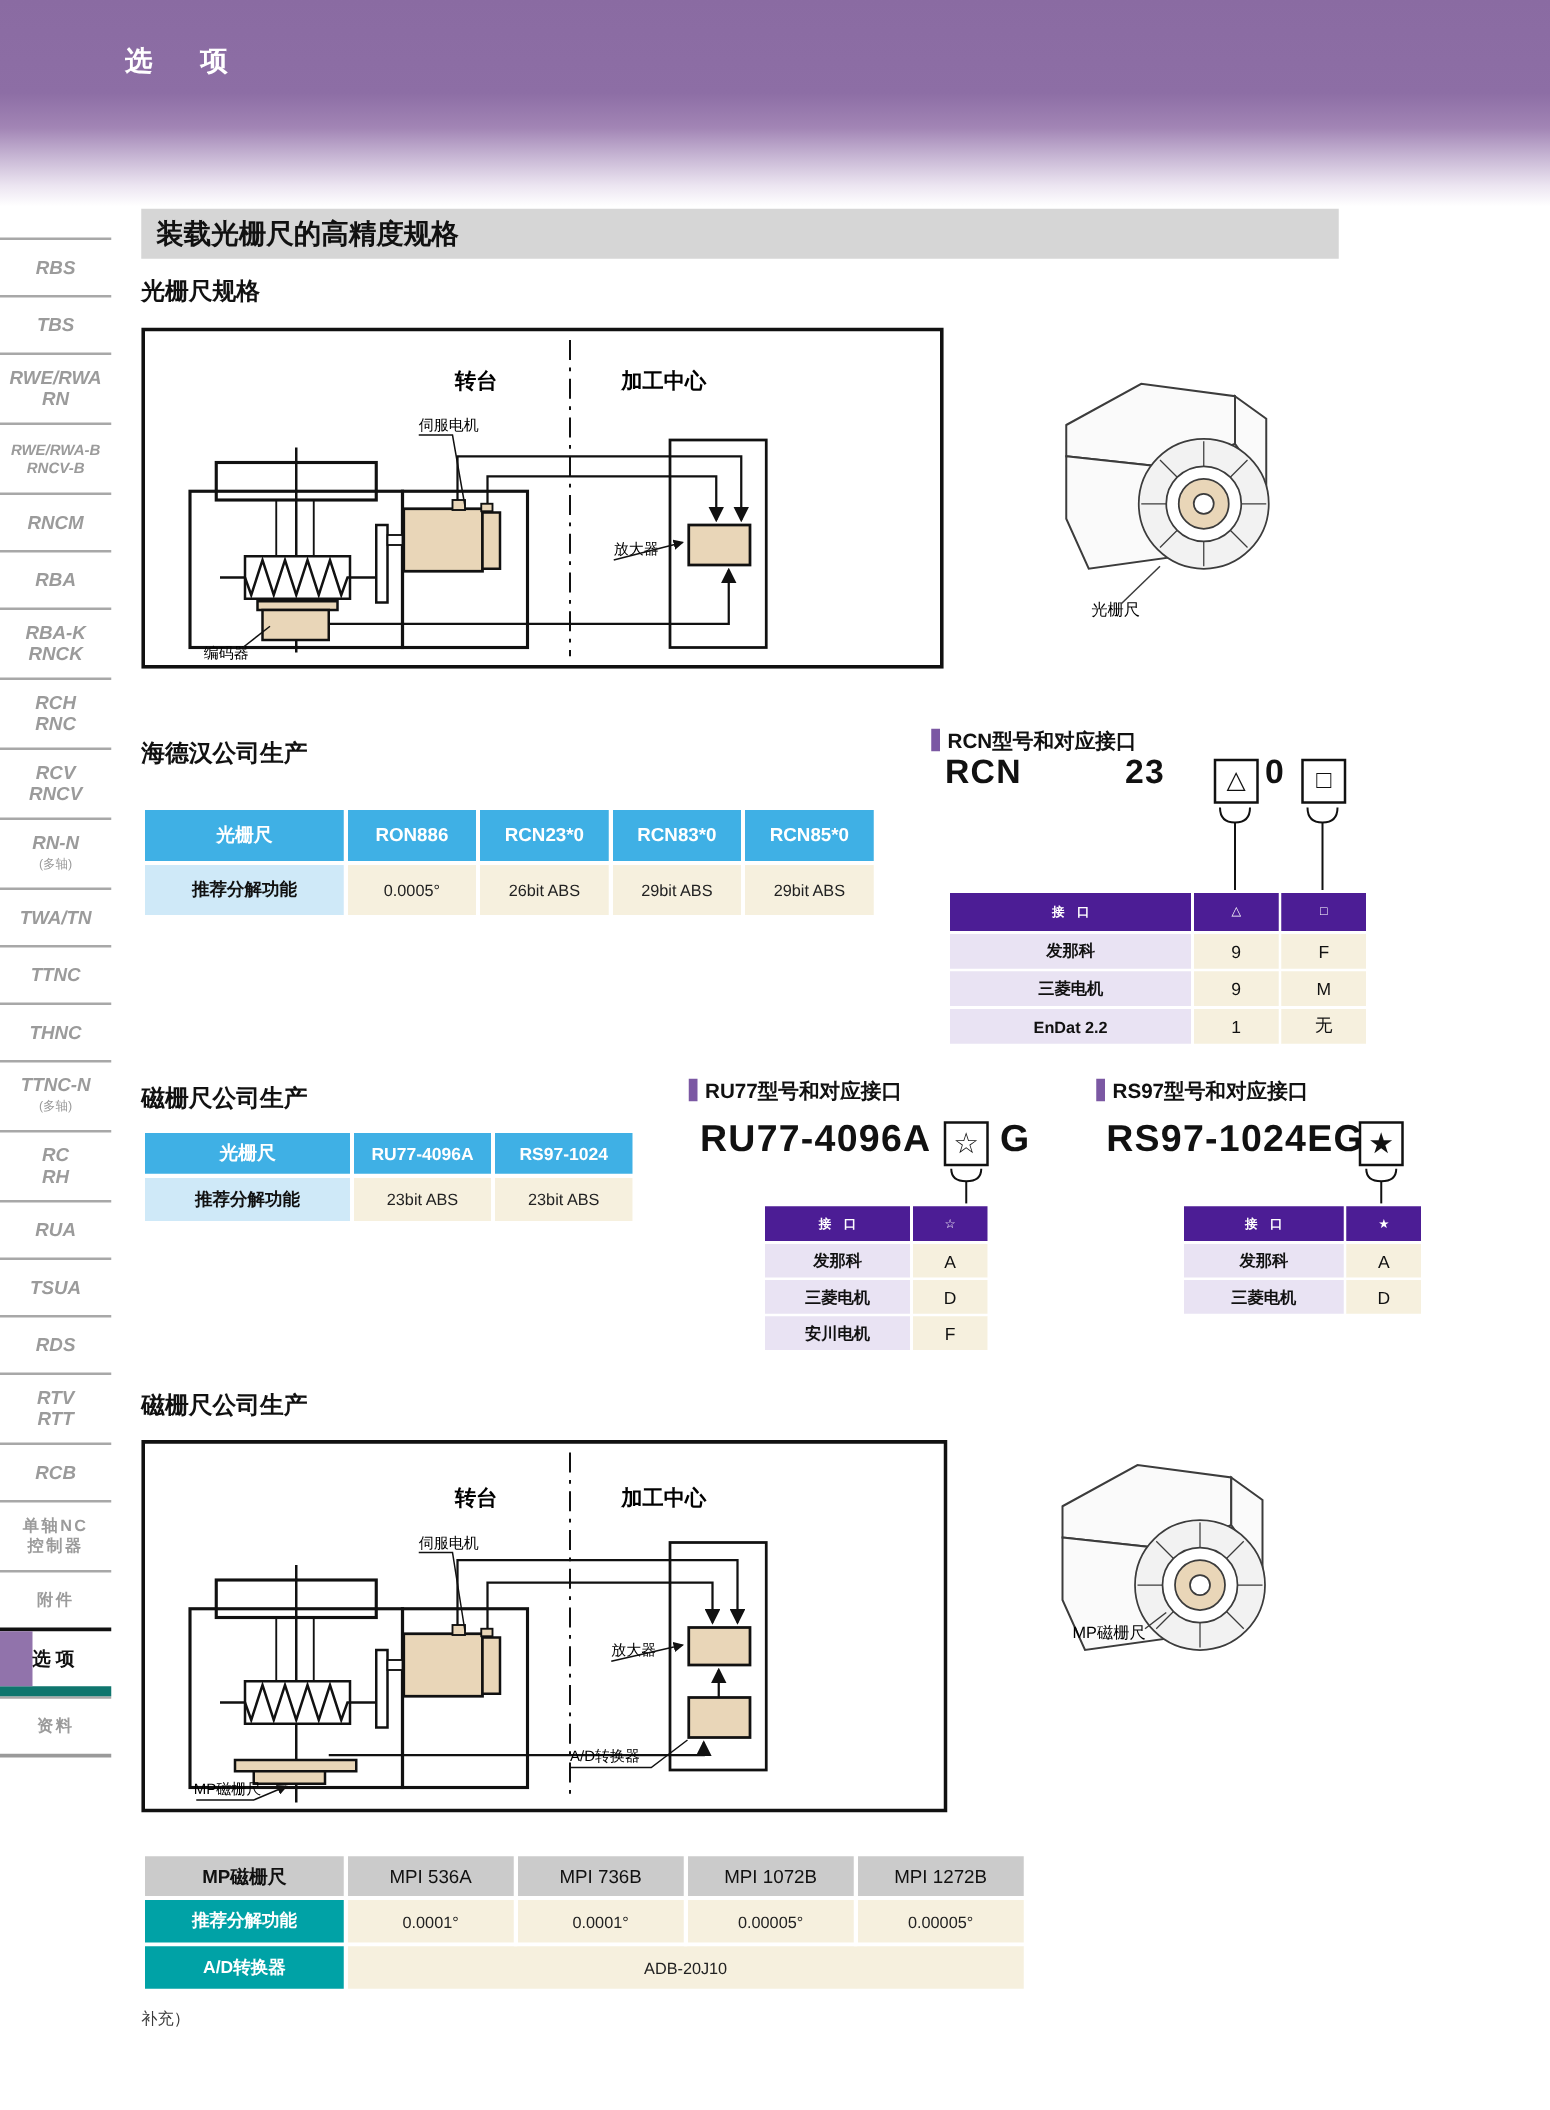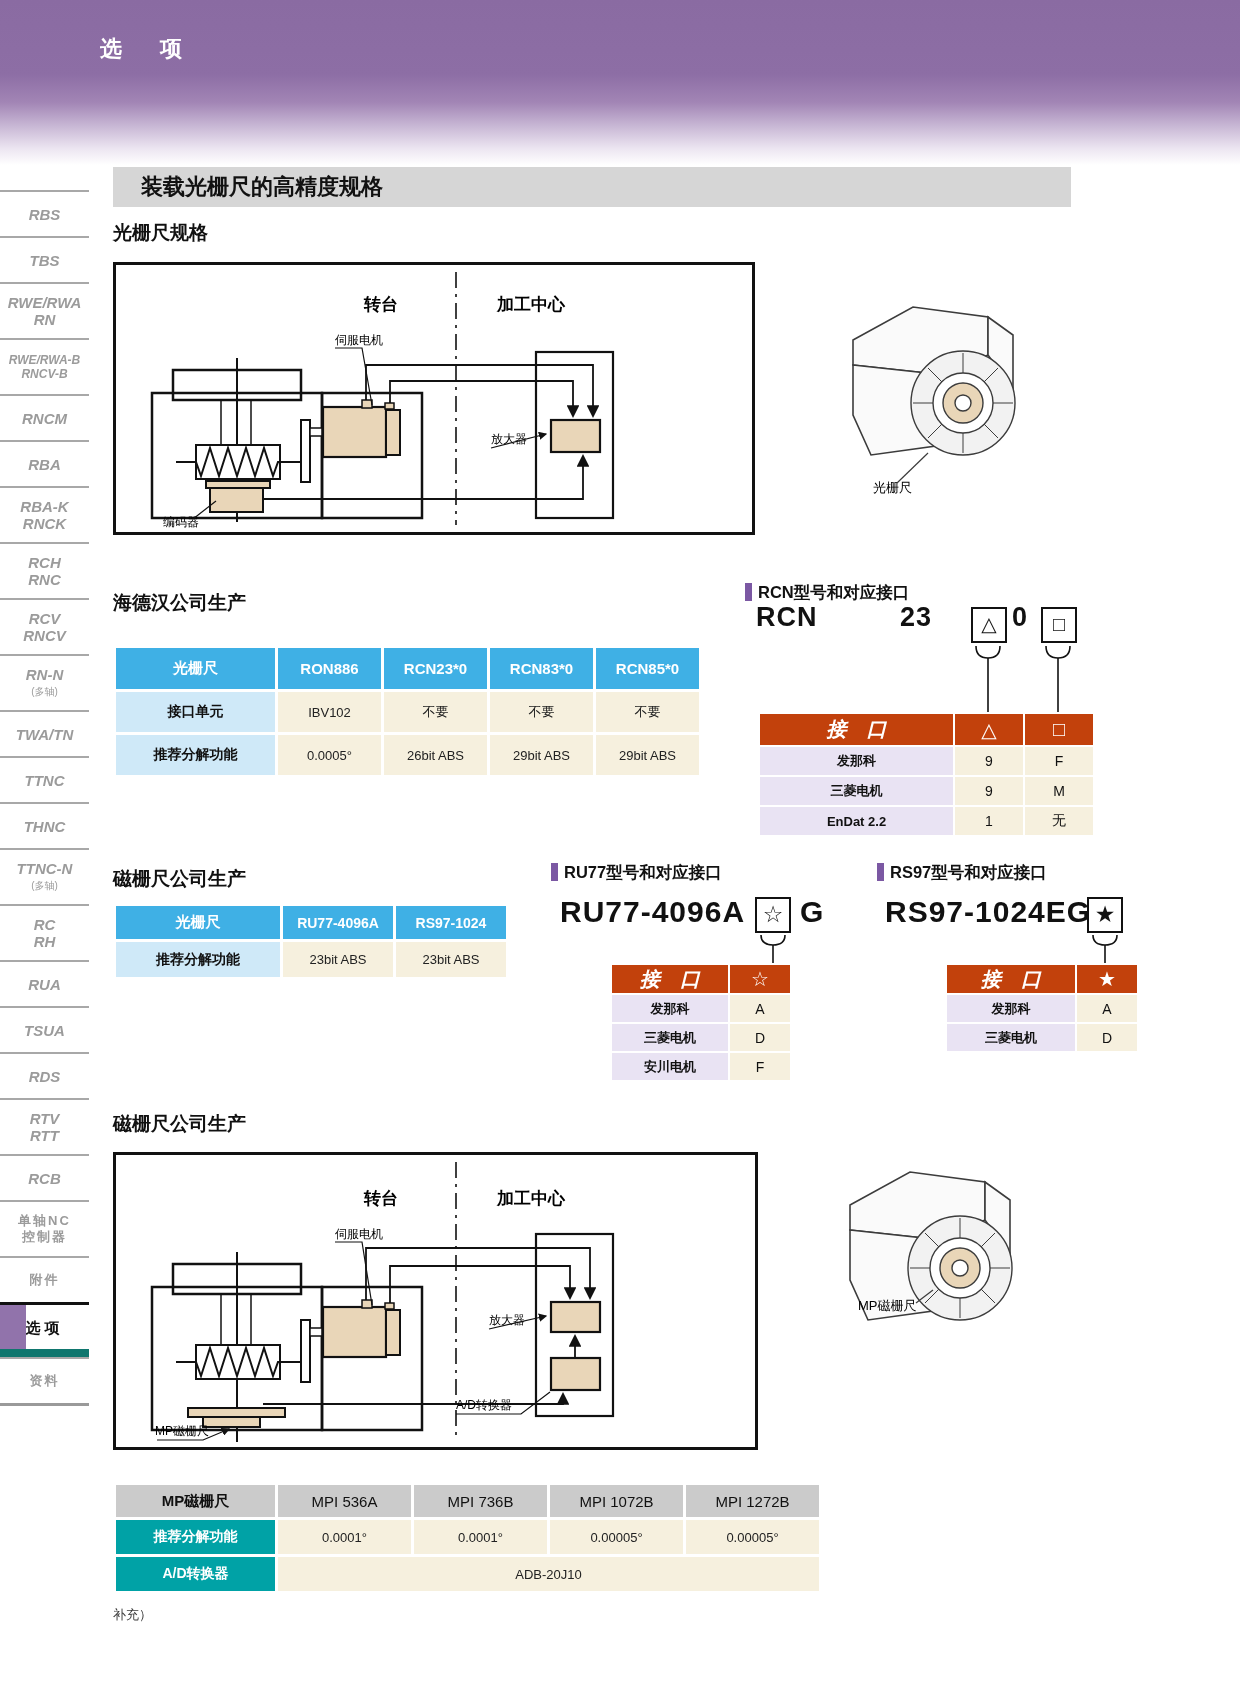--- a/index.html
+++ b/index.html
@@ -17,33 +17,33 @@
   .sbi.h1{height:44px}.sbi.h2{height:54px}
   .sbi.sm{font-size:12px;line-height:14px}
   .sbi .sub{font-style:normal;font-weight:normal;font-size:10px;color:#9b9b9b;}
   .sbi.cn{font-style:normal;font-size:13px;letter-spacing:2px;line-height:16px;}
   .sbi.active{position:relative;font-style:normal;color:#111;font-size:15px;letter-spacing:4px;
        border-top:3px solid #111;border-bottom:8px solid #0f766e;height:44px;}
   .sbi.active .pblk{position:absolute;left:0;top:0;bottom:0;width:26px;background:#9173ab;}
   .sbi.last{border-bottom:3px solid #9a9a9a;}
   
   #titlebar{left:113px;top:167px;width:958px;height:40px;background:#d6d6d6;}
-  #titlebar span{display:block;padding-left:28px;line-height:40px;font-size:22px;font-weight:bold;}
+  #titlebar span{display:block;padding-left:12px;line-height:40px;font-size:22px;font-weight:bold;}
   .h2c{font-size:19px;font-weight:bold;}
   .h3c{font-size:16.5px;font-weight:bold;white-space:nowrap;}
   .pb{display:inline-block;width:7px;height:18px;background:#7b58a3;margin-right:6px;vertical-align:-3px;}
   
   table.t{border-collapse:collapse;table-layout:fixed;}
   table.t td{text-align:center;vertical-align:middle;padding:0;overflow:hidden;white-space:nowrap;}
   .tb-blue td{border:3px solid #fff;}
   .tb-blue .h{background:#3fb0e5;color:#fff;font-weight:bold;font-size:15px;}
   .tb-blue .lbl{background:#cfe9f8;font-weight:bold;font-size:14px;}
   .tb-blue .val{background:#f6f0de;font-size:13px;color:#222;}
   .tb-pur td{border:2px solid #fff;}
-  .tb-pur .h{background:#c2410c;color:#fff;font-weight:bold;font-size:20px;font-style:italic;}
+  .tb-pur .h{background:#4c1d95;color:#fff;font-weight:bold;font-size:10px;}
   .tb-pur .lbl{background:#e9e3f3;font-weight:bold;font-size:13px;}
   .tb-pur .val{background:#f6f0de;font-size:14px;}
   .tb-teal td{border:3px solid #fff;}
   .tb-teal .g{background:#cbcbcb;font-size:15px;}
   .tb-teal .g.b{font-weight:bold;}
   .tb-teal .lbl{background:#00a2a6;color:#fff;font-weight:bold;font-size:14px;}
   .tb-teal .val{background:#f6f0de;font-size:13px;color:#222;}
   
   .mtxt{font-weight:bold;font-size:30px;letter-spacing:1px;}
   .mtxt.big{font-size:27px;}
@@ -239,27 +239,20 @@
       </colgroup>
     <tbody>
       <tr style="height:44px">
         <td class="h">光栅尺</td>
         <td class="h">RON886</td>
         <td class="h">RCN23*0</td>
         <td class="h">RCN83*0</td>
         <td class="h">RCN85*0</td>
       </tr>
       <tr style="height:43px">
-        <td class="lbl">接口单元</td>
-        <td class="val">IBV102</td>
-        <td class="val">不要</td>
-        <td class="val">不要</td>
-        <td class="val">不要</td>
-      </tr>
-      <tr style="height:43px">
         <td class="lbl">推荐分解功能</td>
         <td class="val">0.0005°</td>
         <td class="val">26bit ABS</td>
         <td class="val">29bit ABS</td>
         <td class="val">29bit ABS</td>
       </tr>
     </tbody>
   </table>
 
   <div class="abs h3c" style="left:745px;top:582px;"><span class="pb"></span><span>RCN型号和对应接口</span></div>

